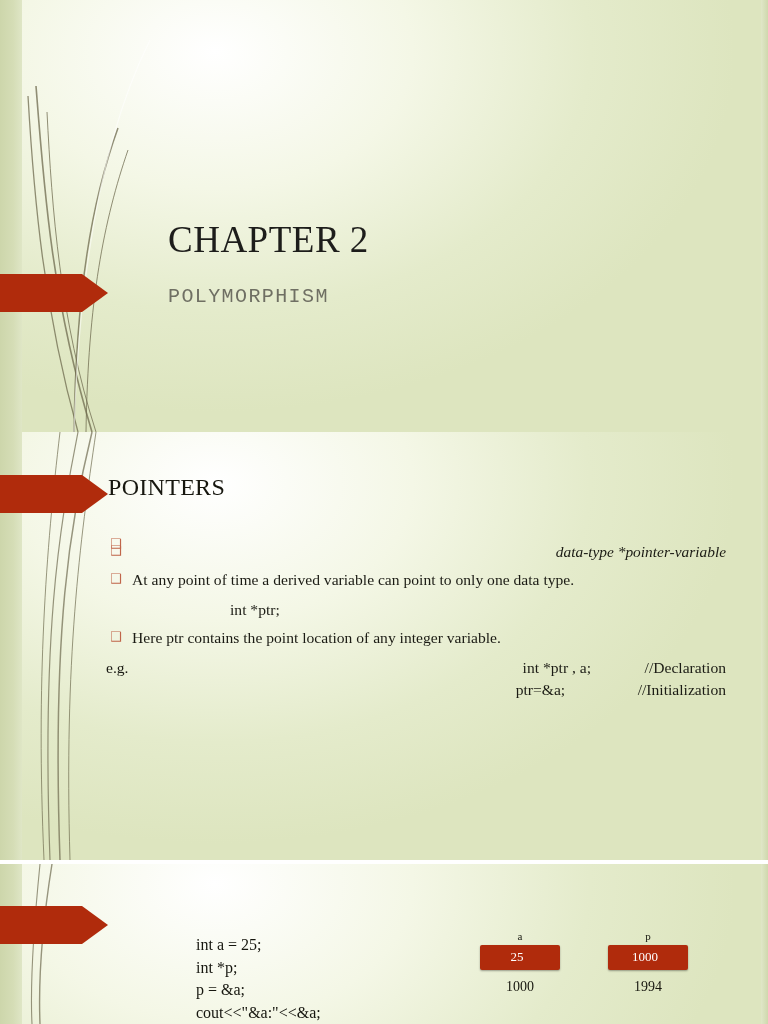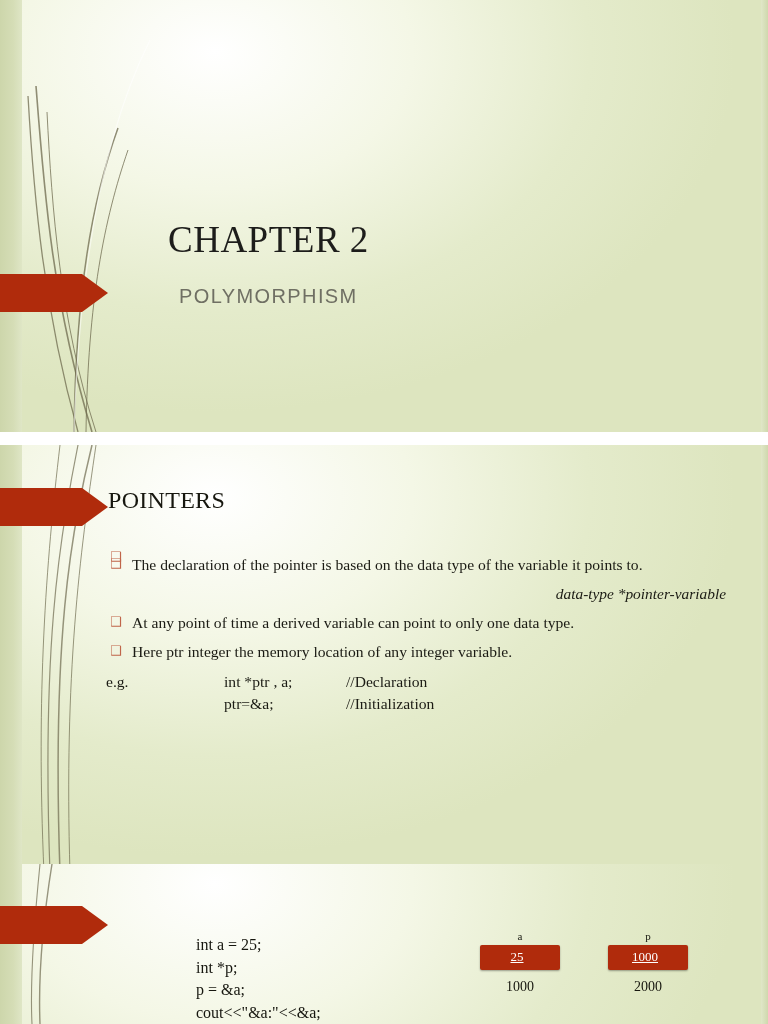--- a/index.html
+++ b/index.html
@@ -24,21 +24,21 @@
   
   .slide {
     position: absolute;
     left: 0;
     width: 768px;
     overflow: hidden;
     background:
       radial-gradient(ellipse 520px 360px at 28% 12%, #ffffff 0%, #f4f7e6 38%, #e4ebcb 72%, #dde5bf 100%);
   }
   .slide-1 { top: 0; height: 432px; text-align: right; }
-  .slide-2 { top: 432px; height: 428px; margin-top: 13px; }
+  .slide-2 { top: 432px; height: 428px; }
   .slide-3 { top: 864px; height: 160px; }
 
   
   .left-band {
     position: absolute;
     top: 0;
     left: 0;
     width: 22px;
     height: 100%;
     background: linear-gradient(to right, #cdd6ab 0%, #d5ddb6 60%, #dfe6c6 100%);
@@ -83,22 +83,21 @@
     color: #1d1d1b;
     font-family: "Liberation Serif", serif;
   }
   .title-sub {
     position: absolute;
     left: 168px;
     top: 285px;
     font-size: 20px;
     letter-spacing: 1.4px;
     color: #6f6f63;
-    font-family: Liberation Sans, sans-serif;
-    margin-left: 11px;
+    font-family: Liberation Mono, monospace;
   }
   .tag-1 { top: 274px; }
 
   
   .tag-2 { top: 475px; }
   .heading-2 {
     position: absolute;
     left: 108px;
     top: 475px;
     font-size: 24px;
@@ -136,21 +135,21 @@
     font-size: 15.4px;
     text-align: right;
   }
   .eg-row {
     position: relative;
     margin-top: 1px;
     display: flex;
   }
   .eg-label { width: 118px; }
   .eg-code-col { flex: 1; }
-  .eg-code-line { display: flex; }
+  .eg-code-line { display: flex; justify-content: flex-end; }
   .eg-code { width: 122px; }
 
   
   .tag-3 { top: 906px; }
   .code-3 {
     position: absolute;
     left: 196px;
     top: 934px;
     font-size: 16px;
     color: #16160f;
@@ -174,21 +173,20 @@
     color: #1a1a12;
     margin-bottom: 3px;
   }
   .box-val {
     background: #b02b0c;
     color: #ffffff;
     font-size: 13px;
     padding: 4px 6px 5px 0;
     border-radius: 2px;
     box-shadow: 0 1px 2px rgba(0,0,0,0.35);
-    text-decoration: underline;
   }
   .box-addr {
     margin-top: 9px;
     font-size: 14px;
     color: #17170f;
   }
 </style>
 </head>
 <body>
 
@@ -235,34 +233,34 @@
     <div class="heading-2" style="top:42px;">POINTERS</div>
 
     <div class="body-2" style="top:102px;">
 
       <div class="bullet-row">
         <span class="bullet-mark">❑</span>
       </div>
 
       <div class="bullet-row">
         <span class="bullet-mark">❑</span>
-        <span>The declaration of the pointer is based on the data type of the variable it points to.</span>
       </div>
 
       <div class="indent-line italic">data-type   *pointer-variable</div>
 
       <div class="bullet-row">
         <span class="bullet-mark">❑</span>
         <span>At any point of time a derived variable can point to only one data type.</span>
       </div>
 
+      <div class="indent-line">int *ptr;</div>
 
       <div class="bullet-row">
         <span class="bullet-mark">❑</span>
-        <span>Here ptr integer the memory location of any integer variable.</span>
+        <span>Here ptr contains the point location of any integer variable.</span>
       </div>
 
       <div class="eg-row">
         <div class="eg-label">e.g.</div>
         <div class="eg-code-col">
           <div class="eg-code-line">
             <span class="eg-code">int *ptr , a;</span>
             <span>//Declaration</span>
           </div>
           <div class="eg-code-line">
@@ -297,18 +295,18 @@
 
     <div class="boxes" style="top:66px;">
       <div class="box-group a">
         <div class="box-label">a</div>
         <div class="box-val">25</div>
         <div class="box-addr">1000</div>
       </div>
       <div class="box-group p">
         <div class="box-label">p</div>
         <div class="box-val">1000</div>
-        <div class="box-addr">2000</div>
+        <div class="box-addr">1994</div>
       </div>
     </div>
   </div>
 
 </div>
 
 </body></html>

